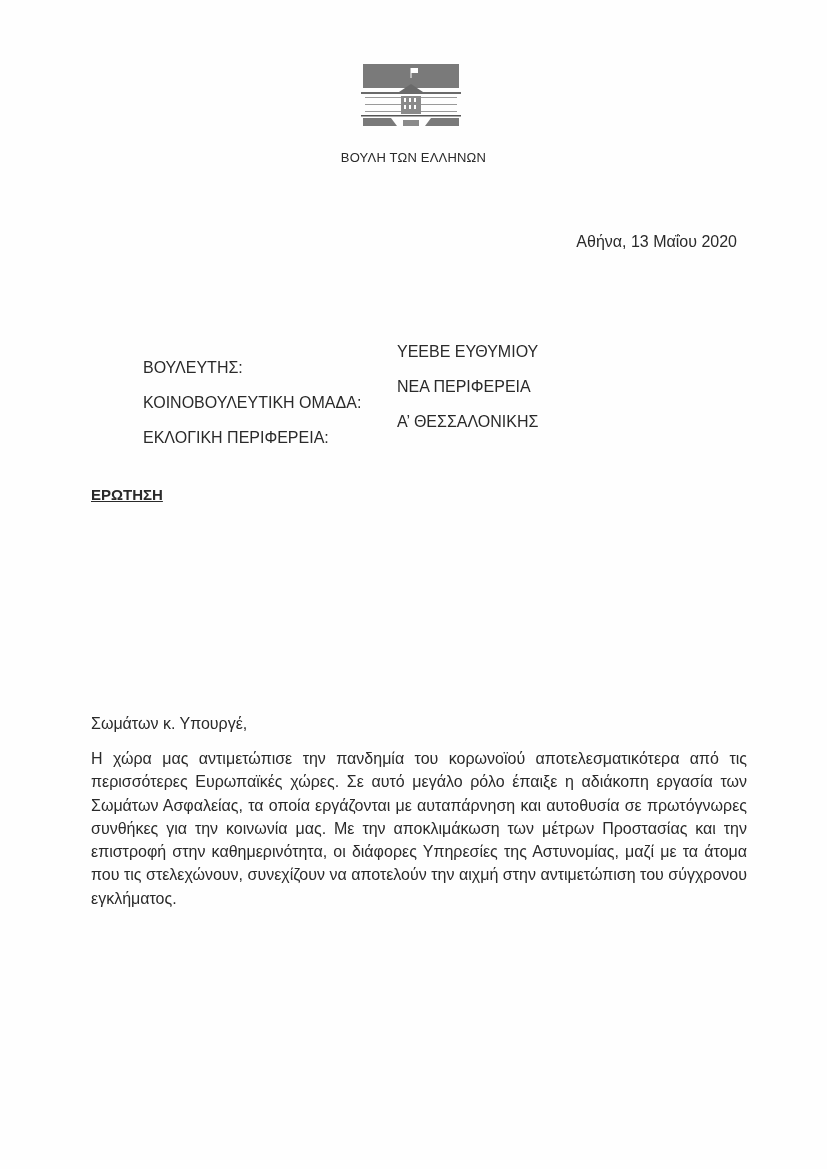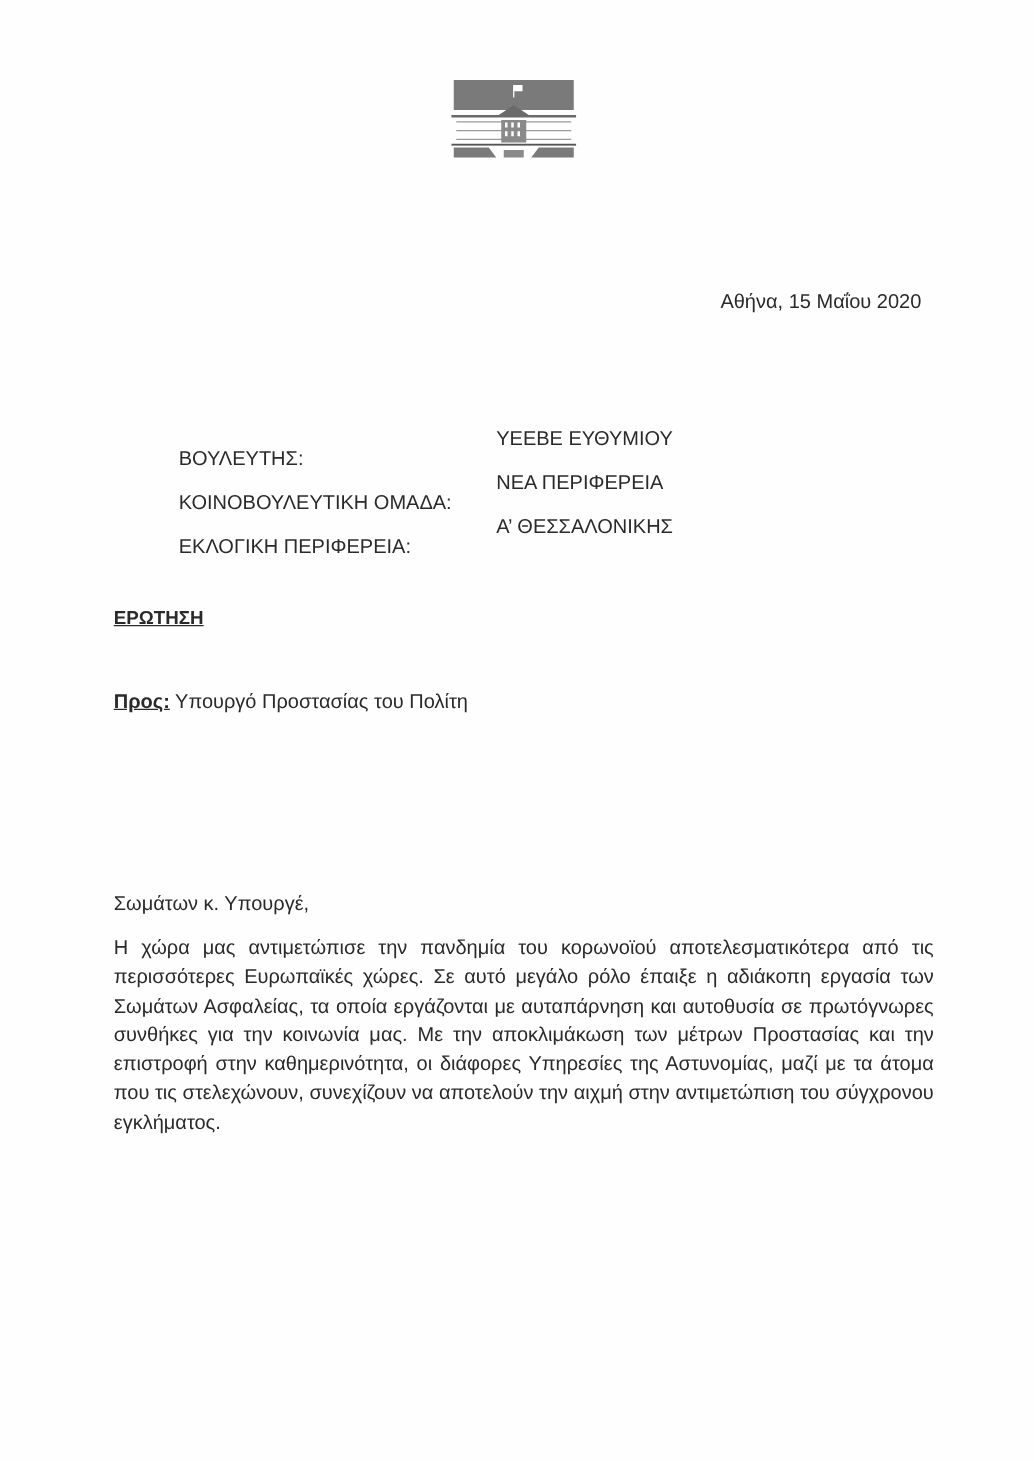--- a/index.html
+++ b/index.html
@@ -50,41 +50,38 @@
       <rect x="43" y="41" width="2" height="4"></rect>
         <rect x="48" y="41" width="2" height="4"></rect>
         <rect x="53" y="41" width="2" height="4"></rect>
     </g>
     <rect x="0" y="51" width="100" height="1.5" fill="#555555"></rect>
     <polygon points="2,54 30,54 36,62 2,62" fill="#7a7a7a"></polygon>
     <polygon points="98,54 70,54 64,62 98,62" fill="#7a7a7a"></polygon>
     <rect x="42" y="56" width="16" height="6" fill="#8a8a8a"></rect>
   </svg>
 
+  <div class="org">ΒΟΥΛΗ ΤΩΝ ΕΛΛΗΝΩΝ</div>
 
-  <div class="date">Αθήνα, 15 Μαΐου 2020</div>
+  <div class="date">Αθήνα, 13 Μαΐου 2020</div>
 
   <div class="info-row" style="top:343px;">
     <span class="lbl">ΒΟΥΛΕΥΤΗΣ:</span>
     <span class="val">ΥΕΕΒΕ ΕΥΘΥΜΙΟΥ</span>
   </div>
   <div class="info-row" style="top:378px;">
     <span class="lbl">ΚΟΙΝΟΒΟΥΛΕΥΤΙΚΗ ΟΜΑΔΑ:</span>
     <span class="val">ΝΕΑ ΠΕΡΙΦΕΡΕΙΑ</span>
   </div>
   <div class="info-row" style="top:413px;">
     <span class="lbl">ΕΚΛΟΓΙΚΗ ΠΕΡΙΦΕΡΕΙΑ:</span>
     <span class="val">Α’ ΘΕΣΣΑΛΟΝΙΚΗΣ</span>
   </div>
 
   <div class="heading">ΕΡΩΤΗΣΗ</div>
 
-  <div class="to">
-    <span class="k">Προς:</span>
-    <span>Υπουργό Προστασίας του Πολίτη</span>
-  </div>
 
 
   <div class="greet">Σωμάτων κ. Υπουργέ,</div>
 
   <div class="para p1">Η χώρα μας αντιμετώπισε την πανδημία του κορωνοϊού αποτελεσματικότερα από τις περισσότερες Ευρωπαϊκές χώρες. Σε αυτό μεγάλο ρόλο έπαιξε η αδιάκοπη εργασία των Σωμάτων Ασφαλείας, τα οποία εργάζονται με αυταπάρνηση και αυτοθυσία σε πρωτόγνωρες συνθήκες για την κοινωνία μας. Με την αποκλιμάκωση των μέτρων Προστασίας και την επιστροφή στην καθημερινότητα, οι διάφορες Υπηρεσίες της Αστυνομίας, μαζί με τα άτομα που τις στελεχώνουν, συνεχίζουν να αποτελούν την αιχμή στην αντιμετώπιση του σύγχρονου εγκλήματος.</div>
 
 </div>
 
 </body></html>

